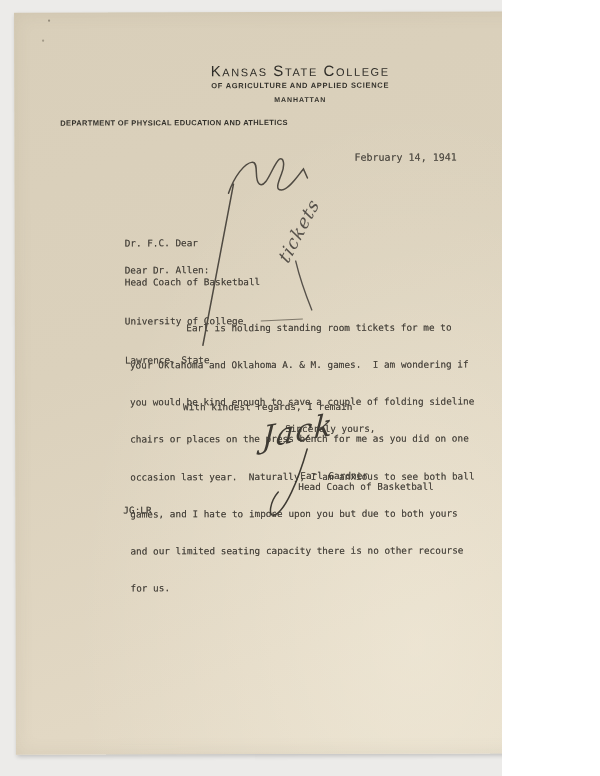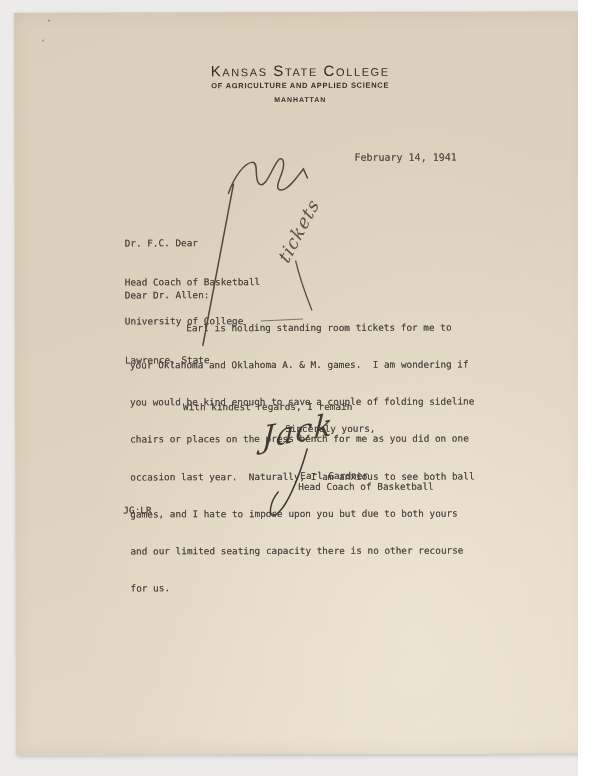--- a/index.html
+++ b/index.html
@@ -1,17 +1,17 @@
 <!DOCTYPE html>
 <html><head>
 <meta charset="utf-8">
 <style>
   html,body{margin:0;padding:0;}
   .stage{
-    position:relative;width:578px;height:776px;overflow:hidden;
+    position:relative;width:502px;height:776px;overflow:hidden;
     background:#ecebe9;
     font-family:"Liberation Sans",sans-serif;
   }
   .paper{
     position:absolute;left:15px;top:12px;width:572px;height:742px;
     background:
       radial-gradient(ellipse at 70% 85%, rgba(255,250,235,.35), rgba(0,0,0,0) 60%),
       linear-gradient(160deg,#d9cfba 0%,#dbd1bc 40%,#e2d8c4 78%,#e5dcc9 100%);
     box-shadow:1px 2px 4px rgba(0,0,0,.18), inset 0 0 18px rgba(120,105,80,.12);
     transform:rotate(-0.15deg);
@@ -36,21 +36,21 @@
     font-size:7.5px;font-weight:bold;letter-spacing:0.35px;color:#33312b;
   }
   
   .tw{
     font-family:"DejaVu Sans Mono",monospace;
     font-size:9.4px;color:#45413a;white-space:pre;
     text-shadow:0 0 0.5px rgba(62,57,49,.55);
   }
   .lh-date{left:340px;top:100px;font-size:10px;color:#514d45;margin-top:40px;}
   .addr{left:110px;top:198px;line-height:13px;}
-  .salut{left:110px;top:277px;}
+  .salut{left:110px;top:252px;}
   .body-block{left:115px;top:285px;line-height:12.4px;}
   .regards{left:168px;top:389px;}
   .sincerely{left:270px;top:411px;}
   .signer-name{left:285px;top:458px;}
   .signer-title{left:283px;top:469px;}
   .initials{left:108px;top:492px;}
   
   .hw-sign{
     left:246px;top:408px;
     font-family:"DejaVu Serif",serif;font-style:italic;
@@ -67,20 +67,21 @@
 </style>
 </head>
 <body>
 
 <div class="stage">
   <div class="paper">
 
     <div class="abs lh-title">Kansas State College</div>
     <div class="abs lh-sub">OF AGRICULTURE AND APPLIED SCIENCE</div>
     <div class="abs lh-city">MANHATTAN</div>
+    <div class="abs lh-dept">DEPARTMENT OF PHYSICAL EDUCATION AND ATHLETICS</div>
     <div class="abs tw lh-date">February 14, 1941</div>
 
     <div class="abs tw addr">
       <div>Dr. F.C. Dear</div>
       <div>Head Coach of Basketball</div>
       <div>University of College</div>
       <div>Lawrence, State</div>
     </div>
 
     <div class="abs tw salut">Dear Dr. Allen:</div>

